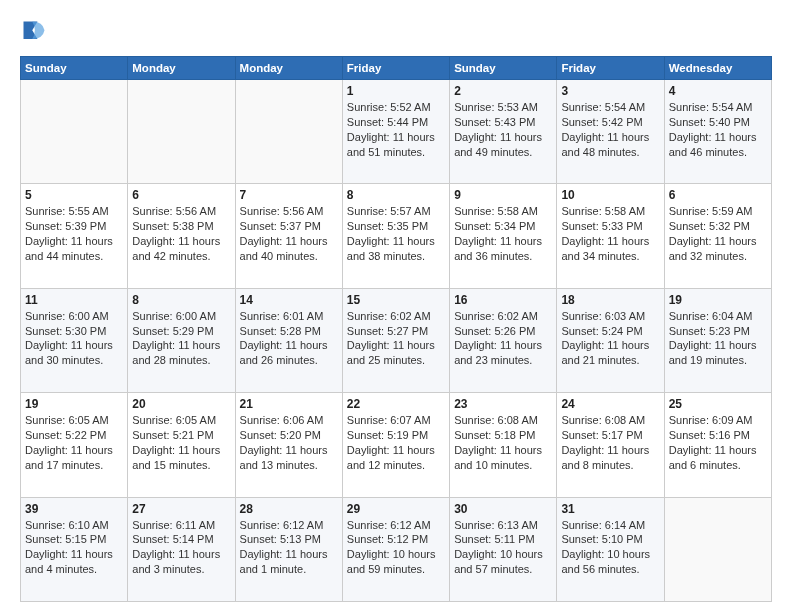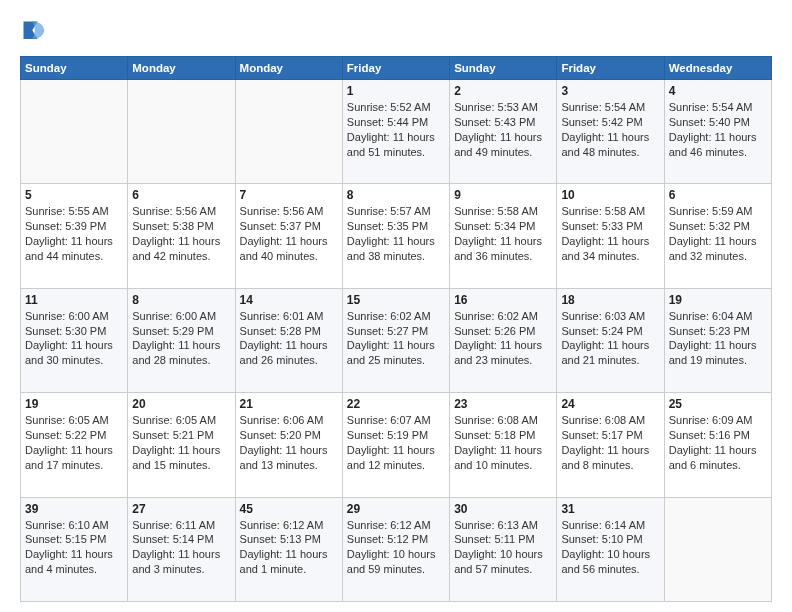--- a/index.html
+++ b/index.html
@@ -253,21 +253,21 @@
         <tr>
           <td>
             <span class="day-num">39</span>
             <div class="day-info">Sunrise: 6:10 AM<br>Sunset: 5:15 PM<br>Daylight: 11 hours<br>and 4 minutes.</div>
           </td>
           <td>
             <span class="day-num">27</span>
             <div class="day-info">Sunrise: 6:11 AM<br>Sunset: 5:14 PM<br>Daylight: 11 hours<br>and 3 minutes.</div>
           </td>
           <td>
-            <span class="day-num">45</span>
+            <span class="day-num">28</span>
             <div class="day-info">Sunrise: 6:12 AM<br>Sunset: 5:13 PM<br>Daylight: 11 hours<br>and 1 minute.</div>
           </td>
           <td>
             <span class="day-num">29</span>
             <div class="day-info">Sunrise: 6:12 AM<br>Sunset: 5:12 PM<br>Daylight: 10 hours<br>and 59 minutes.</div>
           </td>
           <td>
             <span class="day-num">30</span>
             <div class="day-info">Sunrise: 6:13 AM<br>Sunset: 5:11 PM<br>Daylight: 10 hours<br>and 57 minutes.</div>
           </td>

